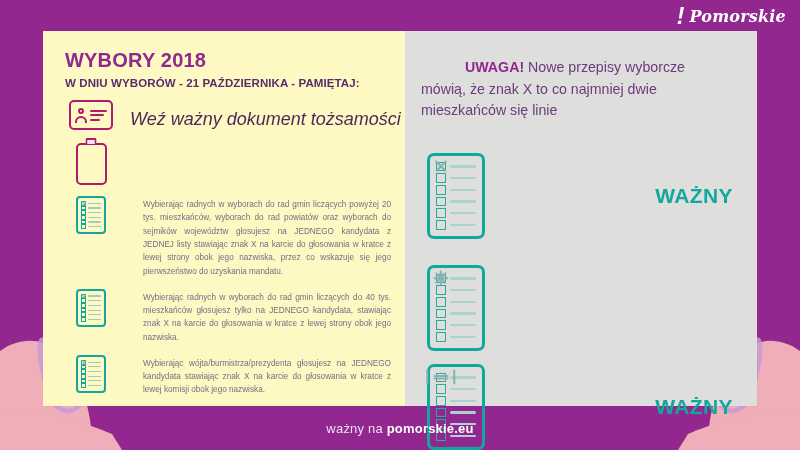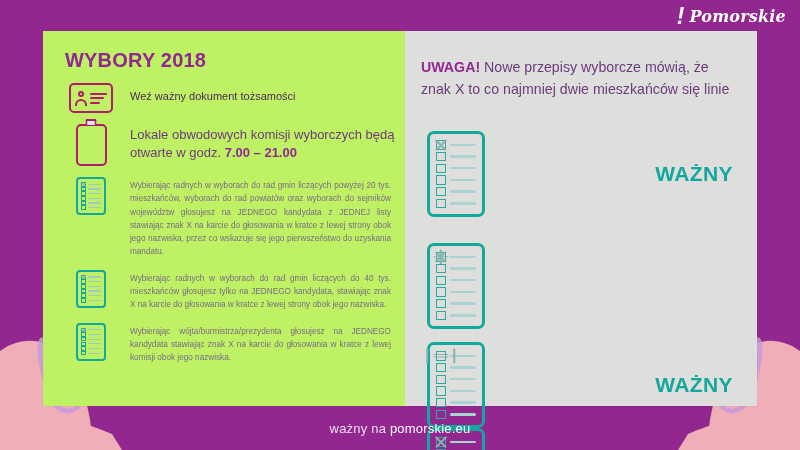--- a/index.html
+++ b/index.html
@@ -17,21 +17,21 @@
   .hand-right{right:-18px;}
 
   
   .logo{position:absolute;top:5px;right:14px;display:flex;align-items:center;gap:5px;}
   .logo-mark{color:#ffffff;font-size:23px;line-height:1;font-weight:700;font-style:italic;}
   .logo-word{color:#ffffff;font-size:16px;font-style:italic;font-family:"DejaVu Serif",serif;letter-spacing:.2px;font-weight:bold;}
 
   
   .card{position:absolute;left:43px;top:31px;width:714px;height:375px;
         background:#e6e6e6;display:flex;box-shadow:0 0 0 1px rgba(0,0,0,.02);}
-  .panel-left{width:362px;background:#bef264;position:relative;}
+  .panel-left{width:362px;background:#fef9c3;position:relative;}
   .panel-right{flex:1;background:#dededd;position:relative;}
 
   
   .lp-pad{padding:18px 0 0 22px;}
   .title{color:#92278f;font-size:20px;font-weight:700;letter-spacing:.2px;}
   .subtitle{color:#5a2a6e;font-size:11.5px;font-weight:700;margin-top:5px;letter-spacing:.1px;}
 
   .row{display:flex;align-items:flex-start;gap:13px;margin-top:11px;}
   .icon-slot{width:52px;flex:none;display:flex;justify-content:center;}
 
@@ -41,50 +41,50 @@
   .id-head:before{content:"";position:absolute;top:0;left:3px;width:6px;height:6px;
                   border:2px solid #b01b6a;border-radius:50%;box-sizing:border-box;}
   .id-head:after{content:"";position:absolute;bottom:0;left:0;width:12px;height:7px;
                  border:2px solid #b01b6a;border-bottom:none;border-radius:7px 7px 0 0;box-sizing:border-box;}
   .id-lines{display:flex;flex-direction:column;gap:2.5px;flex:1;}
   .id-lines i{display:block;height:2px;background:#b01b6a;border-radius:1px;}
   .id-lines i:nth-child(1){width:100%;}
   .id-lines i:nth-child(2){width:80%;}
   .id-lines i:nth-child(3){width:60%;}
 
-  .lead{color:#4b2a57;font-size:11px;line-height:1.45;padding-top:6px;}
+  .lead{color:#4b2a57;font-size:18px;line-height:1.45;padding-top:6px;font-style:italic;}
 
   .urn{width:27px;height:38px;border:2.4px solid #b01b6a;border-radius:5px;position:relative;}
   .urn:before{content:"";position:absolute;top:-7px;left:50%;transform:translateX(-50%);
               width:11px;height:6px;border:2.2px solid #b01b6a;border-bottom:none;
               border-radius:2px 2px 0 0;box-sizing:border-box;background:#e9e9e9;}
 
   .hours{color:#6b3b7a;font-size:13px;line-height:1.4;padding-top:2px;}
   .hours b{color:#92278f;font-weight:700;}
 
   .para{color:#7a6b84;font-size:8.2px;line-height:1.62;padding-top:2px;text-align:justify;
-        padding-right:14px;}
+        padding-right:14px;margin-left:13px;}
 
   
   .ballot-s{width:30px;height:38px;border:2.2px solid #12a89d;border-radius:4px;
             box-sizing:border-box;padding:3px 3px;display:flex;flex-direction:column;
             justify-content:space-between;background:transparent;}
   .bs-row{display:flex;align-items:center;gap:2.5px;height:4.6px;}
   .bs-box{width:4.6px;height:4.6px;border:1px solid #12a89d;box-sizing:border-box;flex:none;
           position:relative;}
   .bs-box.x:before,.bs-box.x:after{content:"";position:absolute;left:-1px;top:1.3px;width:6px;height:.9px;
           background:#8fb5b0;}
   .bs-box.x:before{transform:rotate(45deg);}
   .bs-box.x:after{transform:rotate(-45deg);}
   .bs-line{flex:1;height:1.2px;background:#9ec9c5;border-radius:1px;}
 
   
   .rp-pad{padding:26px 24px 0 16px;}
   .notice{color:#6b3b7a;font-size:14.2px;line-height:1.52;}
-  .notice b{color:#92278f;font-weight:700;}
+  .notice b{color:#92278f;font-weight:700;margin-left:44px;}
 
   .grid{margin-top:18px;display:grid;grid-template-columns:1fr;
         grid-template-rows:112px 112px;align-items:center;}
   .cell{display:flex;align-items:center;gap:12px;padding-left:6px;}
 
   
   .ballot-l{width:58px;height:86px;border:3.4px solid #12a89d;border-radius:7px;
             box-sizing:border-box;padding:6px 6px;display:flex;flex-direction:column;
             justify-content:space-between;flex:none;}
   .bl-row{display:flex;align-items:center;gap:4px;height:9.5px;}
@@ -98,21 +98,21 @@
   .mk i{position:absolute;left:50%;top:50%;width:15px;height:1.5px;background:#86b3ae;
         border-radius:1px;transform-origin:center;}
 
   .valid{color:#12a89d;font-size:21px;font-weight:700;letter-spacing:.4px;}
 
   .spacer{flex:1;}
 
   
   .footer{position:absolute;left:0;right:0;bottom:14px;text-align:center;
           color:#f0dff0;font-size:13px;letter-spacing:.2px;}
-  .footer b{color:#ffffff;font-weight:400;}
+  .footer b{color:#ffffff;font-weight:700;}
 </style>
 </head>
 <body>
 
 <div class="stage">
 
   <div class="hand hand-left">
     <svg viewBox="0 0 210 230" preserveAspectRatio="none">
       <path d="M0 230 L0 150 C20 120 55 110 80 135 C96 151 104 176 108 200 L112 230 Z" fill="#f0aeb8"></path>
       <path d="M58 118 C80 112 98 130 104 152 C108 168 104 186 92 192 C78 198 66 184 62 166 C58 148 52 128 58 118 Z" fill="#c79ad8" opacity=".85"></path>
@@ -132,42 +132,40 @@
   <div class="logo">
     <span class="logo-mark">!</span>
     <span class="logo-word">Pomorskie</span>
   </div>
 
   <div class="card">
 
     <div class="panel-left">
       <div class="lp-pad">
         <div class="title">WYBORY 2018</div>
+        <div class="subtitle">W DNIU WYBORÓW - 21 PAŹDZIERNIKA - PAMIĘTAJ:</div>
 
         <div class="row">
           <div class="icon-slot">
             <div class="idcard">
               <div class="id-head"></div>
               <div class="id-lines">
                   <i></i>
                   <i></i>
                   <i></i>
                 </div>
             </div>
           </div>
           <div class="lead">Weź ważny dokument tożsamości</div>
         </div>
 
         <div class="row">
           <div class="icon-slot">
             <div class="urn"></div>
           </div>
-          <div class="hours">
-            <span>Lokale obwodowych komisji wyborczych będą otwarte w godz. </span><b>7.00 – 21.00</b>
-          </div>
         </div>
 
         <div class="row">
           <div class="icon-slot">
             <div class="ballot-s">
               <div class="bs-row">
                   <span class="bs-box x"></span>
                   <span class="bs-line"></span>
                 </div>
               <div class="bs-row">

